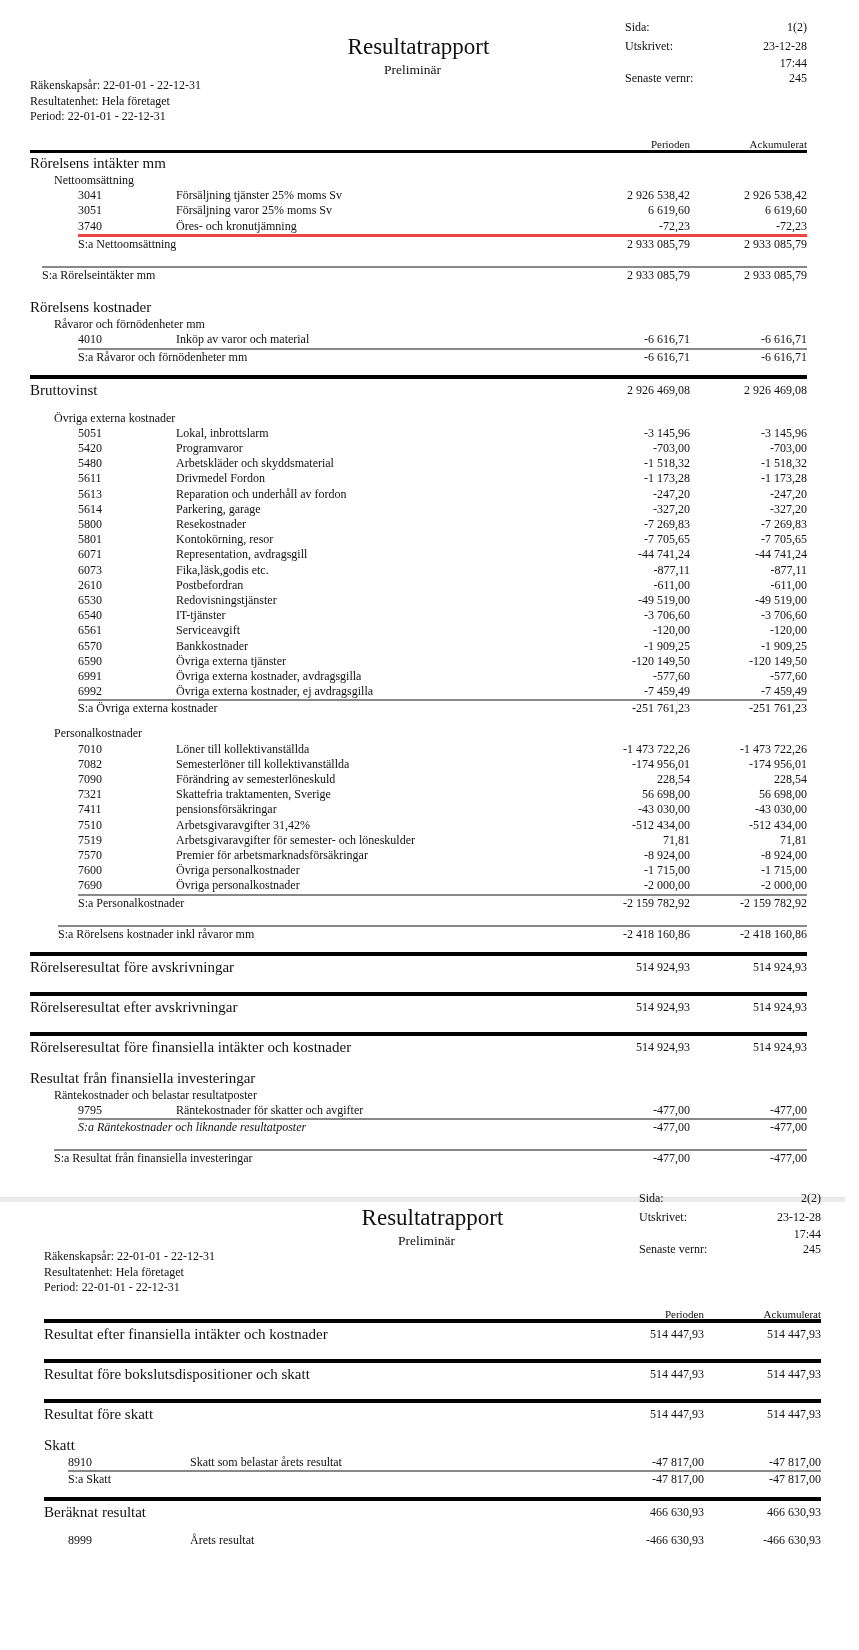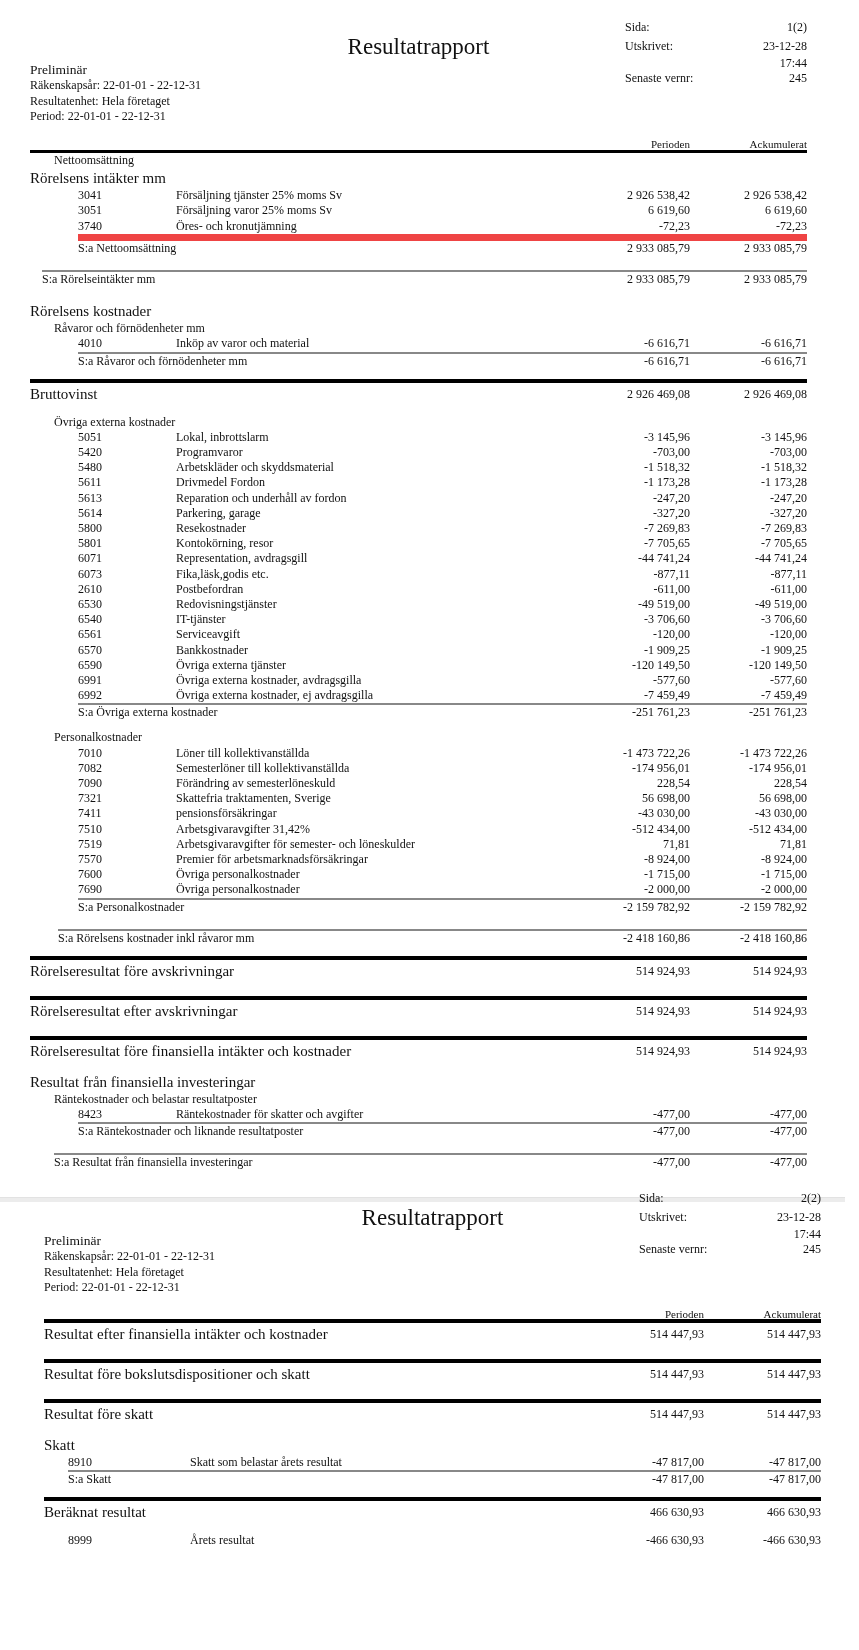--- a/index.html
+++ b/index.html
@@ -8,41 +8,41 @@
   .page { position: absolute; left: 0; width: 859px; }
   .page1 { top: 0; height: 1195px; }
   .page2 { top: 1205px; height: 445px; }
   .sep { position: absolute; left: 0; top: 1197px; width: 845px; height: 4px;
          background: #ececec; border-top: 1px solid #e2e2e2; }
   .inner { position: absolute; }
   .page1 .inner { left: 30px; width: 777px; }
   .page2 .inner { left: 44px; width: 777px; }
 
   .title { position: absolute; left: 0; right: 0; text-align: center; font-size: 23px; }
-  .subtitle { position: absolute; left: 0; right: 12px; text-align: left; font-size: 13.5px; }
+  .subtitle { position: absolute; left: 0; right: 12px; text-align: center; font-size: 13.5px; }
   .meta-left { position: absolute; left: 0; font-size: 12px; line-height: 15.5px; }
   .meta-right { position: absolute; left: 625px; width: 182px; font-size: 12px; }
   .mr-row { display: flex; justify-content: space-between; height: 19px; line-height: 19px; }
   .mr-row.tight { height: 15px; line-height: 15px; }
 
   .col-head { position: absolute; left: 0; width: 777px; font-size: 11px; height: 14px; }
   .col-head span { position: absolute; text-align: right; }
   .thick { position: absolute; left: 0; width: 777px; height: 3px; background: #000; }
 
   .rows { position: absolute; left: 0; width: 777px; }
   .row { position: relative; height: 15.2px; line-height: 15.2px; font-size: 12px; }
   .row .code { position: absolute; left: 48px; }
   .row .desc { position: absolute; left: 146px; white-space: nowrap; }
   .row .p { position: absolute; right: 117px; text-align: right; white-space: nowrap; }
   .row .a { position: absolute; right: 0; text-align: right; white-space: nowrap; }
   .row .lbl { position: absolute; white-space: nowrap; }
   .row.sec { font-size: 15px; height: 20px; line-height: 20px; }
   .row.big { font-size: 15px; height: 22px; line-height: 22px; }
   .row.big .p, .row.big .a { font-size: 12px; }
-  .row.sum { border-top: 7px solid #ef4444; }
+  .row.sum { border-top: 3px solid #ef4444; }
   .row.sum2 { border-top: 2px solid #888; }
   .row.bigline { border-top: 4px solid #000; }
   .gap { height: 14px; }
   .gap-m { height: 10px; }
 </style>
 </head>
 <body>
 
 <div class="page page1">
   <div class="inner">
@@ -74,25 +74,25 @@
     </div>
 
     <div class="col-head" style="top:138px;">
       <span style="right:117px;">Perioden</span>
       <span style="right:0;">Ackumulerat</span>
     </div>
     <div class="thick" style="top:150px;"></div>
 
     <div class="rows" style="top:153px;">
 
-      <div class="row">
-          <span class="lbl" style="left:24px;">Nettoomsättning</span>
-        </div>
       <div class="row sec">
           <span class="lbl" style="left:0;">Rörelsens intäkter mm</span>
+        </div>
+      <div class="row">
+          <span class="lbl" style="left:24px;">Nettoomsättning</span>
         </div>
       <div class="row">
           <span class="code">3041</span>
           <span class="desc">Försäljning tjänster 25% moms Sv</span>
           <span class="p">2 926 538,42</span>
           <span class="a">2 926 538,42</span>
         </div>
       <div class="row">
           <span class="code">3051</span>
           <span class="desc">Försäljning varor 25% moms Sv</span>
@@ -360,27 +360,27 @@
         </div>
       <div class="gap-m"></div>
 
       <div class="row sec">
           <span class="lbl" style="left:0;">Resultat från finansiella investeringar</span>
         </div>
       <div class="row">
           <span class="lbl" style="left:24px;">Räntekostnader och belastar resultatposter</span>
         </div>
       <div class="row">
-          <span class="code">8423</span>
+          <span class="code">9795</span>
           <span class="desc">Räntekostnader för skatter och avgifter</span>
           <span class="p">-477,00</span>
           <span class="a">-477,00</span>
         </div>
       <div class="row sum2" style="margin-left:48px;">
-          <span class="lbl" style="left:0;">S:a Räntekostnader och liknande resultatposter</span>
+          <span class="lbl" style="left:0;font-style:italic;">S:a Räntekostnader och liknande resultatposter</span>
           <span class="p">-477,00</span>
           <span class="a">-477,00</span>
         </div>
       <div class="gap"></div>
       <div class="row sum2" style="margin-left:24px;">
           <span class="lbl" style="left:0;">S:a Resultat från finansiella investeringar</span>
           <span class="p">-477,00</span>
           <span class="a">-477,00</span>
         </div>
     </div>

